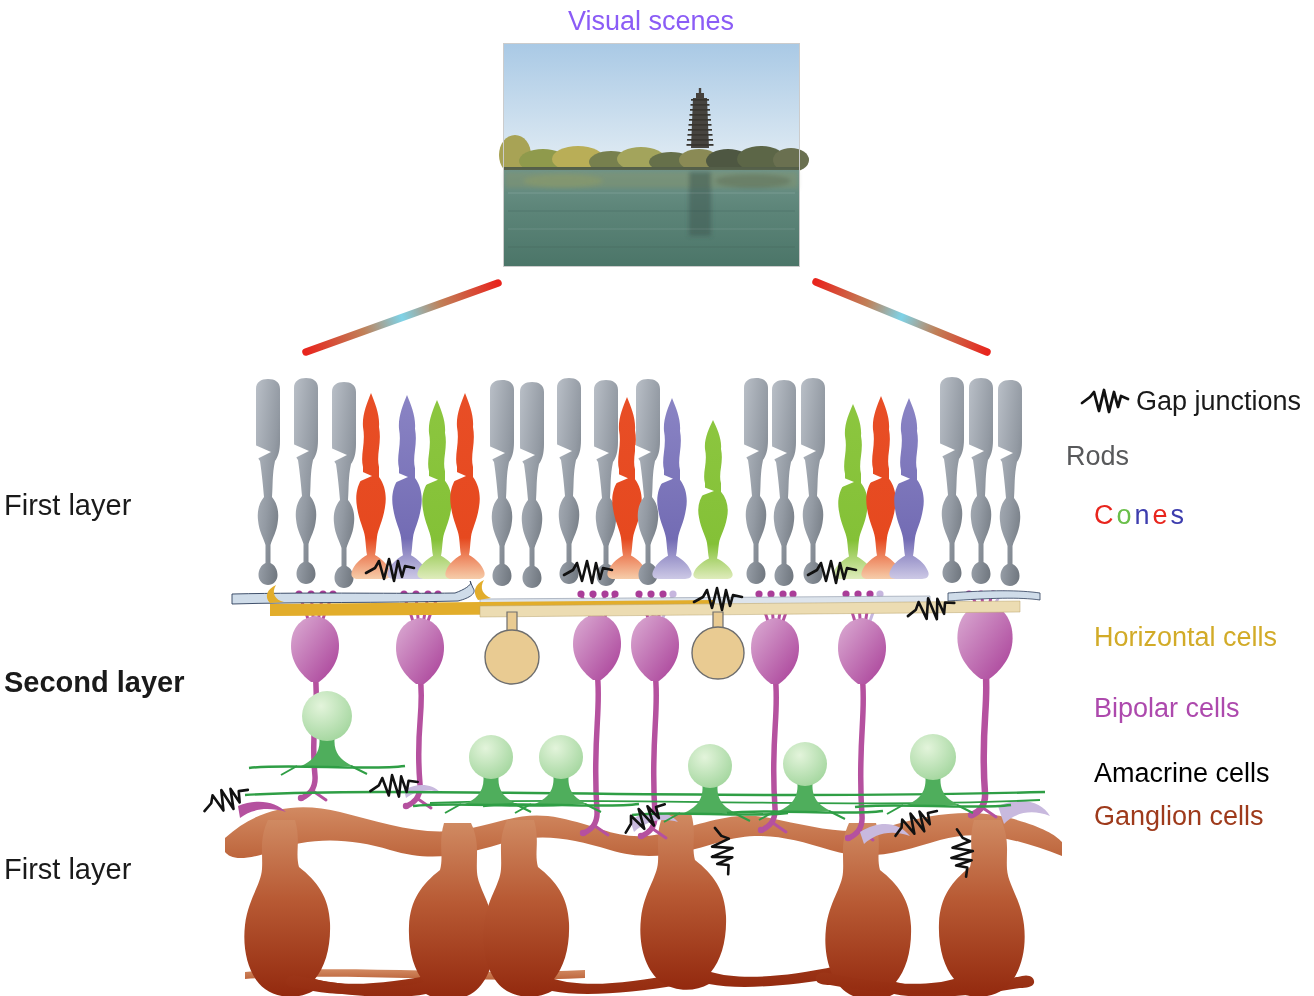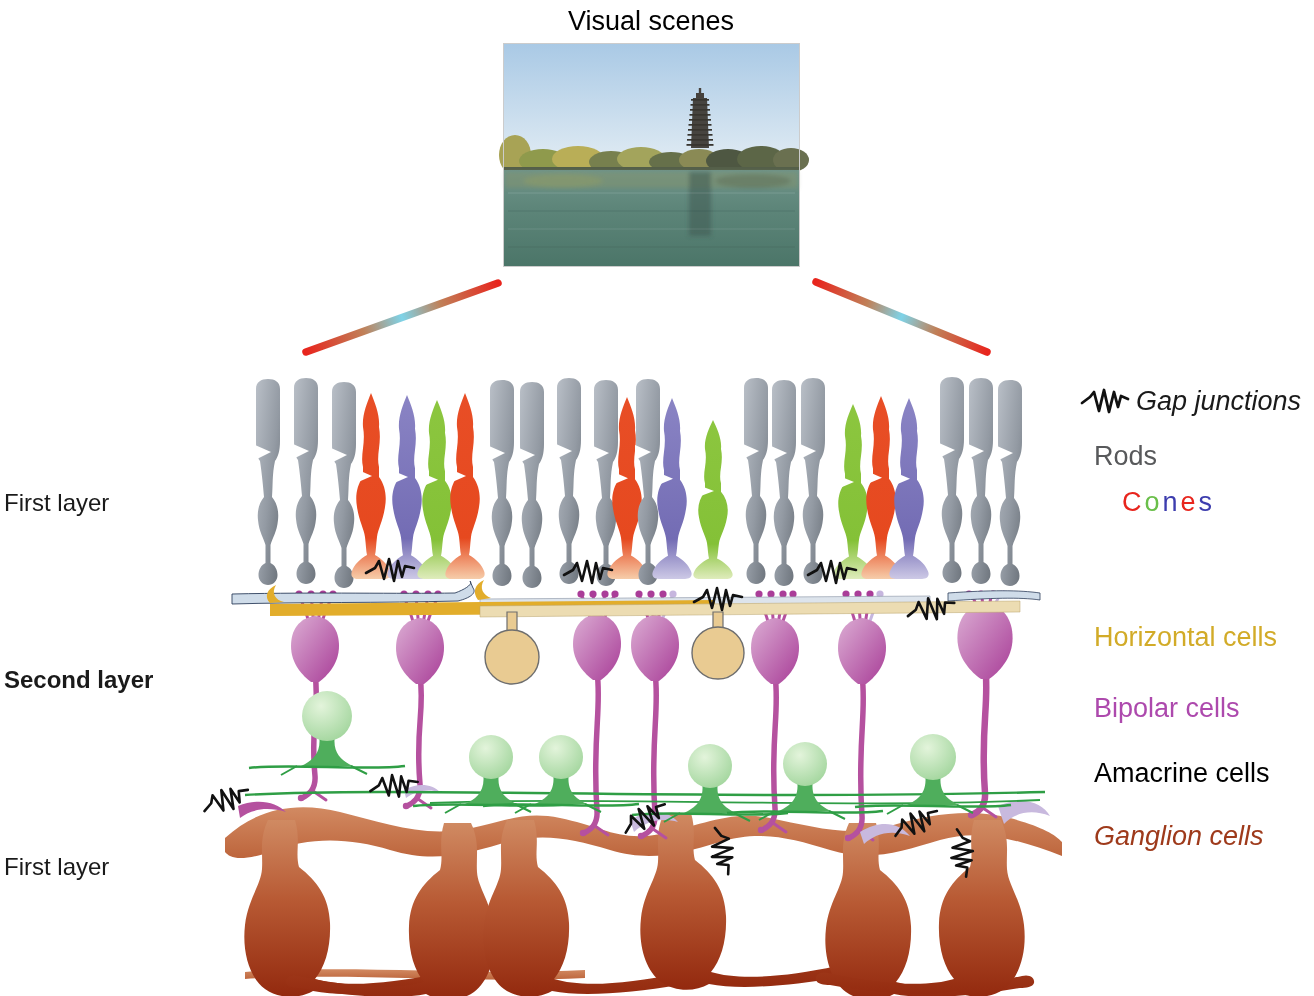--- a/index.html
+++ b/index.html
@@ -1,31 +1,31 @@
 <!DOCTYPE html>
 <html><head>
 <meta charset="utf-8">
 <style>
   html,body{margin:0;padding:0;background:#ffffff;}
   #canvas{position:relative;width:1314px;height:996px;background:#ffffff;overflow:hidden;
           font-family:"Liberation Sans","DejaVu Sans",sans-serif;}
   .abs{position:absolute;}
-  .lbl{color:#1a1a1a;font-size:24px;white-space:nowrap;}
+  .lbl{color:#1a1a1a;font-size:29px;white-space:nowrap;}
   .legend-text{font-size:27px;white-space:nowrap;}
-  #title{left:501px;top:6px;width:300px;text-align:center;font-size:27px;color:#000000;}
+  #title{left:501px;top:6px;width:300px;text-align:center;font-size:27px;color:#8b5cf6;}
   #first-layer{left:4px;top:489px;}
   #second-layer{left:4px;top:666px;font-weight:bold;}
   #third-layer{left:4px;top:853px;}
-  #legend-gap{left:1080px;top:386px;display:flex;align-items:center;gap:6px;color:#1a1a1a;font-style:italic;}
-  #legend-rods{left:1094px;top:441px;}
-  #legend-cones{left:1094px;top:487px;letter-spacing:3px;margin-left:28px;}
+  #legend-gap{left:1080px;top:386px;display:flex;align-items:center;gap:6px;color:#1a1a1a;}
+  #legend-rods{left:1066px;top:441px;}
+  #legend-cones{left:1094px;top:500px;letter-spacing:3px;}
   #legend-horizontal{left:1094px;top:606px;}
   #legend-bipolar{left:1094px;top:649px;margin-top:44px;}
   #legend-amacrine{left:1094px;top:758px;}
-  #legend-ganglion{left:1094px;top:821px;font-style:italic;}
+  #legend-ganglion{left:1094px;top:801px;}
   svg{display:block;}
 </style>
 </head>
 <body>
 
 <div id="canvas">
 
   <svg id="scene" class="abs" style="left:0;top:0" width="1314" height="996" viewBox="0 0 1314 996">
     <defs>
       <linearGradient id="gRod" x1="0" y1="0" x2="1" y2="1">

